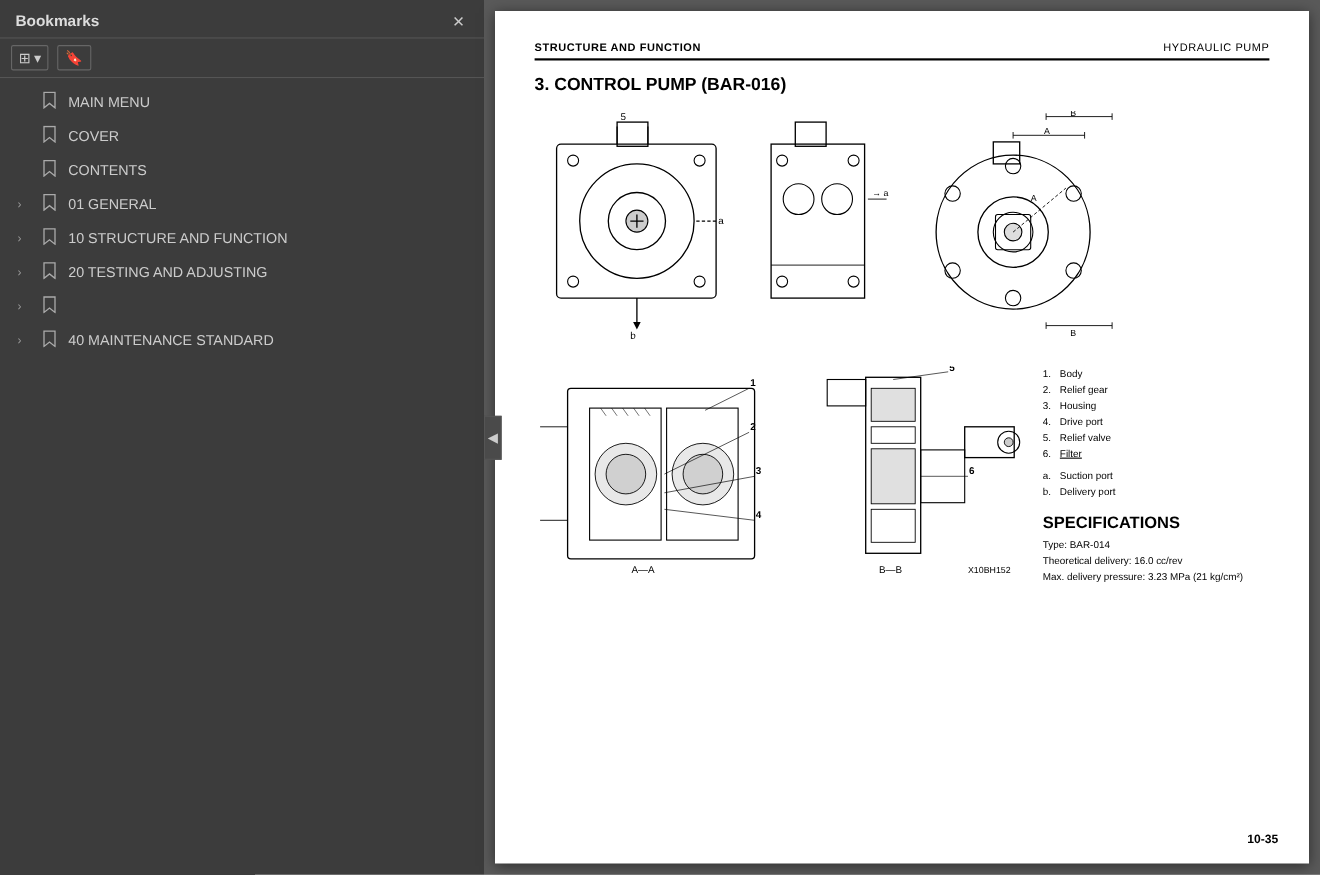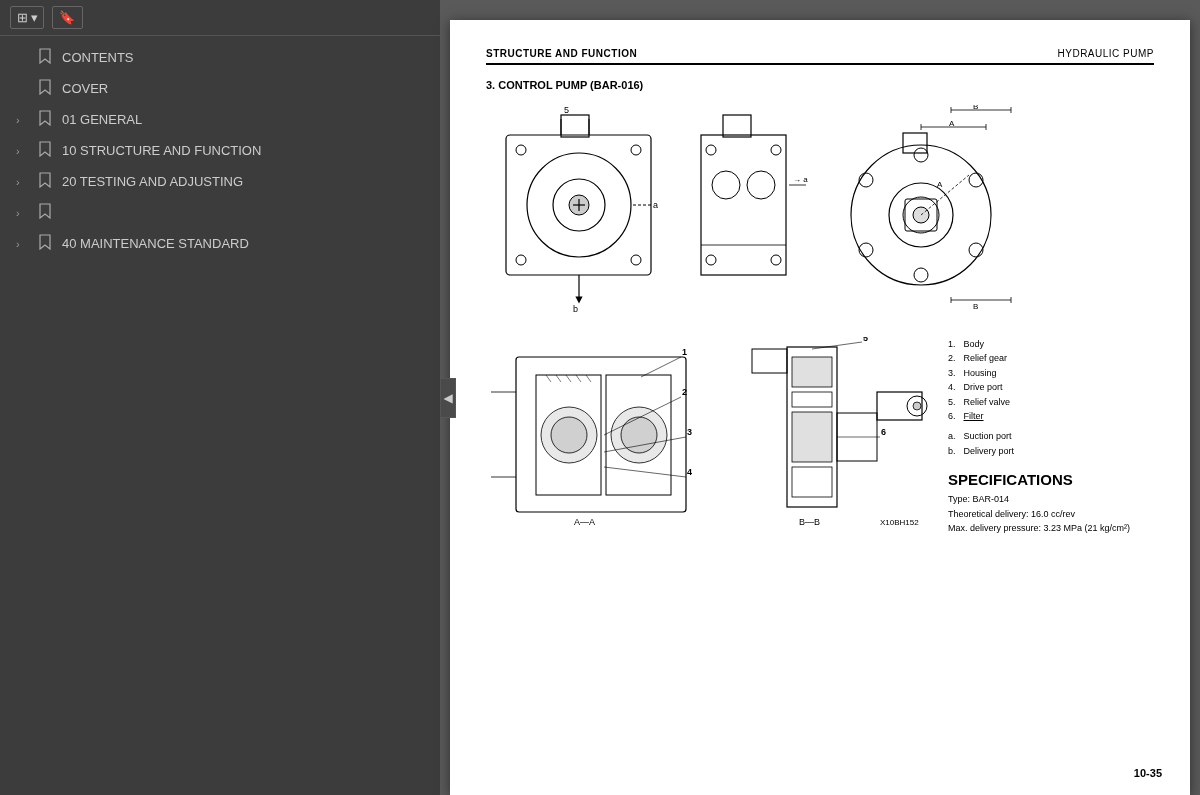--- a/index.html
+++ b/index.html
@@ -120,21 +120,21 @@
       cursor: pointer;
       z-index: 10;
       font-size: 12px;
     }
 
     
     #main-content {
       flex: 1;
       background: #5a5a5a;
       display: flex;
-      align-items: flex-end;
+      align-items: center;
       justify-content: center;
       padding: 0;
       position: relative;
     }
 
     #page-view {
       background: #fff;
       width: 740px;
       height: 775px;
       position: relative;
@@ -160,21 +160,21 @@
     }
 
     .page-header .right-title {
       font-size: 10px;
       font-weight: normal;
       letter-spacing: 0.5px;
     }
 
     
     .section-title {
-      font-size: 11px;
+      font-size: 16px;
       font-weight: bold;
       margin-bottom: 14px;
     }
 
     
     .diagrams-row {
       display: flex;
       gap: 10px;
       margin-bottom: 12px;
       align-items: flex-start;
@@ -230,44 +230,55 @@
     }
     #bookmarks-list::-webkit-scrollbar-thumb {
       background: #666;
       border-radius: 3px;
     }
   </style>
 </head>
 <body>
 
 <div id="sidebar">
+  <div id="sidebar-header">
+    <span id="sidebar-title">Bookmarks</span>
+    <button id="close-btn">×</button>
+  </div>
   <div id="toolbar">
     <button class="tool-btn">
       <span>⊞</span>
       <span>▾</span>
     </button>
     <button class="tool-btn">
       <span>🔖</span>
     </button>
   </div>
   <div id="bookmarks-list">
 
-      <div class="bookmark-item">
+  <div class="bookmark-item">
         <span class="arrow"></span>
         <span class="bookmark-icon"><svg width="14" height="16" viewBox="0 0 14 16">
             <path d="M2,1 L12,1 L12,15 L7,11 L2,15 Z" fill="none" stroke="#aaa" stroke-width="1.2"></path>
           </svg></span>
+        <span class="bookmark-label">MAIN MENU</span>
+      </div>
+      <div class="bookmark-item">
+        <span class="arrow"></span>
+        <span class="bookmark-icon"><svg width="14" height="16" viewBox="0 0 14 16">
+            <path d="M2,1 L12,1 L12,15 L7,11 L2,15 Z" fill="none" stroke="#aaa" stroke-width="1.2"></path>
+          </svg></span>
+        <span class="bookmark-label">COVER</span>
+      </div>
+      <div class="bookmark-item">
+        <span class="arrow"></span>
+        <span class="bookmark-icon"><svg width="14" height="16" viewBox="0 0 14 16">
+            <path d="M2,1 L12,1 L12,15 L7,11 L2,15 Z" fill="none" stroke="#aaa" stroke-width="1.2"></path>
+          </svg></span>
         <span class="bookmark-label">CONTENTS</span>
-      </div>
-      <div class="bookmark-item">
-        <span class="arrow"></span>
-        <span class="bookmark-icon"><svg width="14" height="16" viewBox="0 0 14 16">
-            <path d="M2,1 L12,1 L12,15 L7,11 L2,15 Z" fill="none" stroke="#aaa" stroke-width="1.2"></path>
-          </svg></span>
-        <span class="bookmark-label">COVER</span>
       </div>
       <div class="bookmark-item">
         <span class="arrow">›</span>
         <span class="bookmark-icon"><svg width="14" height="16" viewBox="0 0 14 16">
             <path d="M2,1 L12,1 L12,15 L7,11 L2,15 Z" fill="none" stroke="#aaa" stroke-width="1.2"></path>
           </svg></span>
         <span class="bookmark-label">01 GENERAL</span>
       </div>
       <div class="bookmark-item">
         <span class="arrow">›</span>

